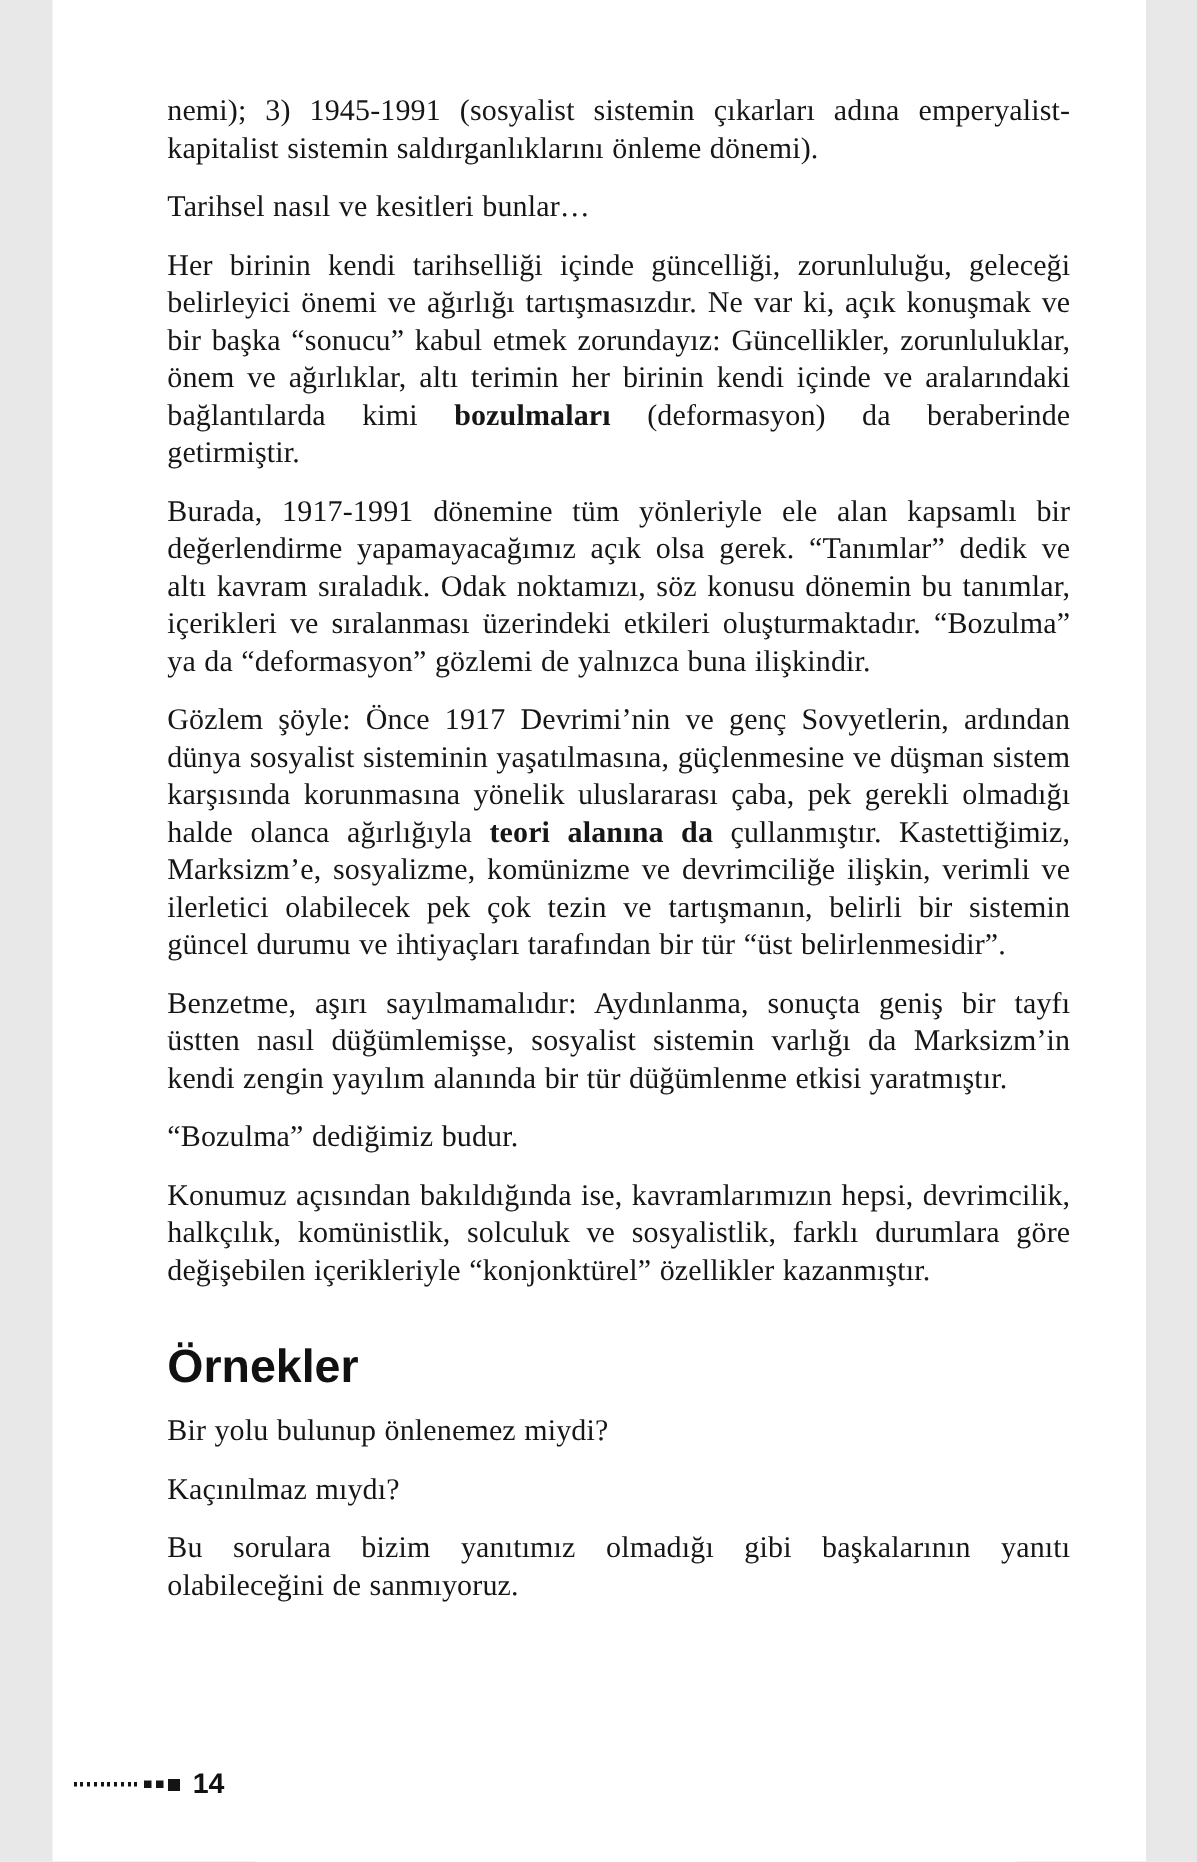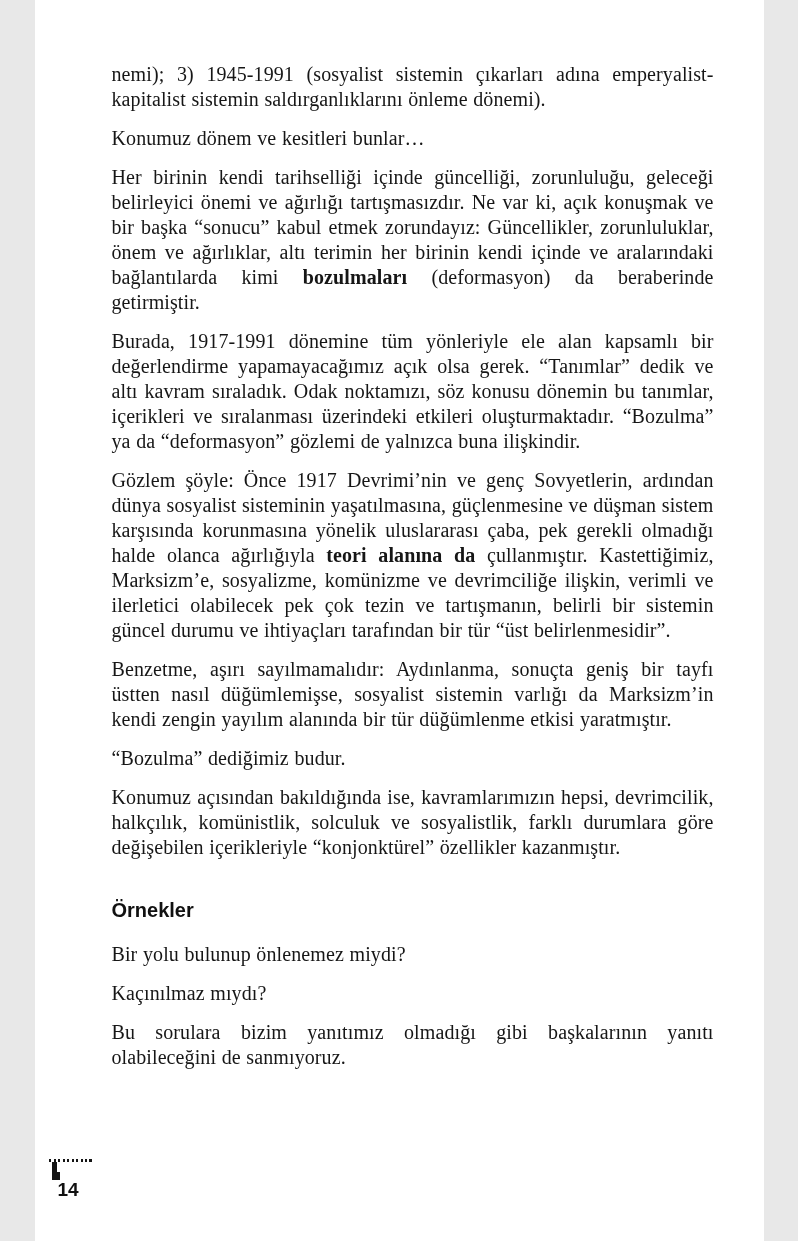--- a/index.html
+++ b/index.html
@@ -30,32 +30,32 @@
     margin: 0 0 14px 0;
     letter-spacing: 0.1px;
     word-spacing: 0.5px;
   }
   .para b {
     font-weight: bold;
   }
   .heading {
     font-family: "Liberation Sans", sans-serif;
     font-weight: bold;
-    font-size: 20px;
+    font-size: 31px;
     line-height: 27px;
     margin: 37px 0 18px 0;
     text-align: left;
     color: #111111;
   }
   .footer {
     position: absolute;
     left: 14px;
     bottom: 42px;
     display: flex;
-    flex-direction: column;
+    align-items: center;
   }
   .dot-strip {
     display: inline-block;
     width: 44px;
     height: 3px;
     background: repeating-linear-gradient(90deg, #141414 0 2px, transparent 2px 4.5px);
   }
   .sq-small {
     display: inline-block;
     width: 5px;
@@ -78,21 +78,21 @@
     margin-left: 9px;
     line-height: 1;
   }
 </style>
 </head>
 <body>
 
 <div class="page">
   <div class="content" id="content">
       <p class="para"><span>nemi); 3) 1945-1991 (sosyalist sistemin çıkarları adına emperyalist-kapitalist sistemin saldırganlıklarını önleme dönemi).</span></p>
-      <p class="para"><span>Konumuz dönem ve kesitleri bunlar…</span></p>
+      <p class="para"><span>Tarihsel nasıl ve kesitleri bunlar…</span></p>
       <p class="para"><span>Her birinin kendi tarihselliği içinde güncelliği, zorunluluğu, geleceği belirleyici önemi ve ağırlığı tartışmasızdır. Ne var ki, açık konuşmak ve bir başka “sonucu” kabul etmek zorundayız: Güncellikler, zorunluluklar, önem ve ağırlıklar, altı terimin her birinin kendi içinde ve aralarındaki bağlantılarda kimi </span><b>bozulmaları</b><span> (deformasyon) da beraberinde getirmiştir.</span></p>
       <p class="para"><span>Burada, 1917-1991 dönemine tüm yönleriyle ele alan kapsamlı bir değerlendirme yapamayacağımız açık olsa gerek. “Tanımlar” dedik ve altı kavram sıraladık. Odak noktamızı, söz konusu dönemin bu tanımlar, içerikleri ve sıralanması üzerindeki etkileri oluşturmaktadır. “Bozulma” ya da “deformasyon” gözlemi de yalnızca buna ilişkindir.</span></p>
       <p class="para"><span>Gözlem şöyle: Önce 1917 Devrimi’nin ve genç Sovyetlerin, ardından dünya sosyalist sisteminin yaşatılmasına, güçlenmesine ve düşman sistem karşısında korunmasına yönelik uluslararası çaba, pek gerekli olmadığı halde olanca ağırlığıyla </span><b>teori alanına da</b><span> çullanmıştır. Kastettiğimiz, Marksizm’e, sosyalizme, komünizme ve devrimciliğe ilişkin, verimli ve ilerletici olabilecek pek çok tezin ve tartışmanın, belirli bir sistemin güncel durumu ve ihtiyaçları tarafından bir tür “üst belirlenmesidir”.</span></p>
       <p class="para"><span>Benzetme, aşırı sayılmamalıdır: Aydınlanma, sonuçta geniş bir tayfı üstten nasıl düğümlemişse, sosyalist sistemin varlığı da Marksizm’in kendi zengin yayılım alanında bir tür düğümlenme etkisi yaratmıştır.</span></p>
       <p class="para"><span>“Bozulma” dediğimiz budur.</span></p>
       <p class="para"><span>Konumuz açısından bakıldığında ise, kavramlarımızın hepsi, devrimcilik, halkçılık, komünistlik, solculuk ve sosyalistlik, farklı durumlara göre değişebilen içerikleriyle “konjonktürel” özellikler kazanmıştır.</span></p>
       <h2 class="heading"><span>Örnekler</span></h2>
       <p class="para"><span>Bir yolu bulunup önlenemez miydi?</span></p>
       <p class="para"><span>Kaçınılmaz mıydı?</span></p>
       <p class="para"><span>Bu sorulara bizim yanıtımız olmadığı gibi başkalarının yanıtı olabileceğini de sanmıyoruz.</span></p>

